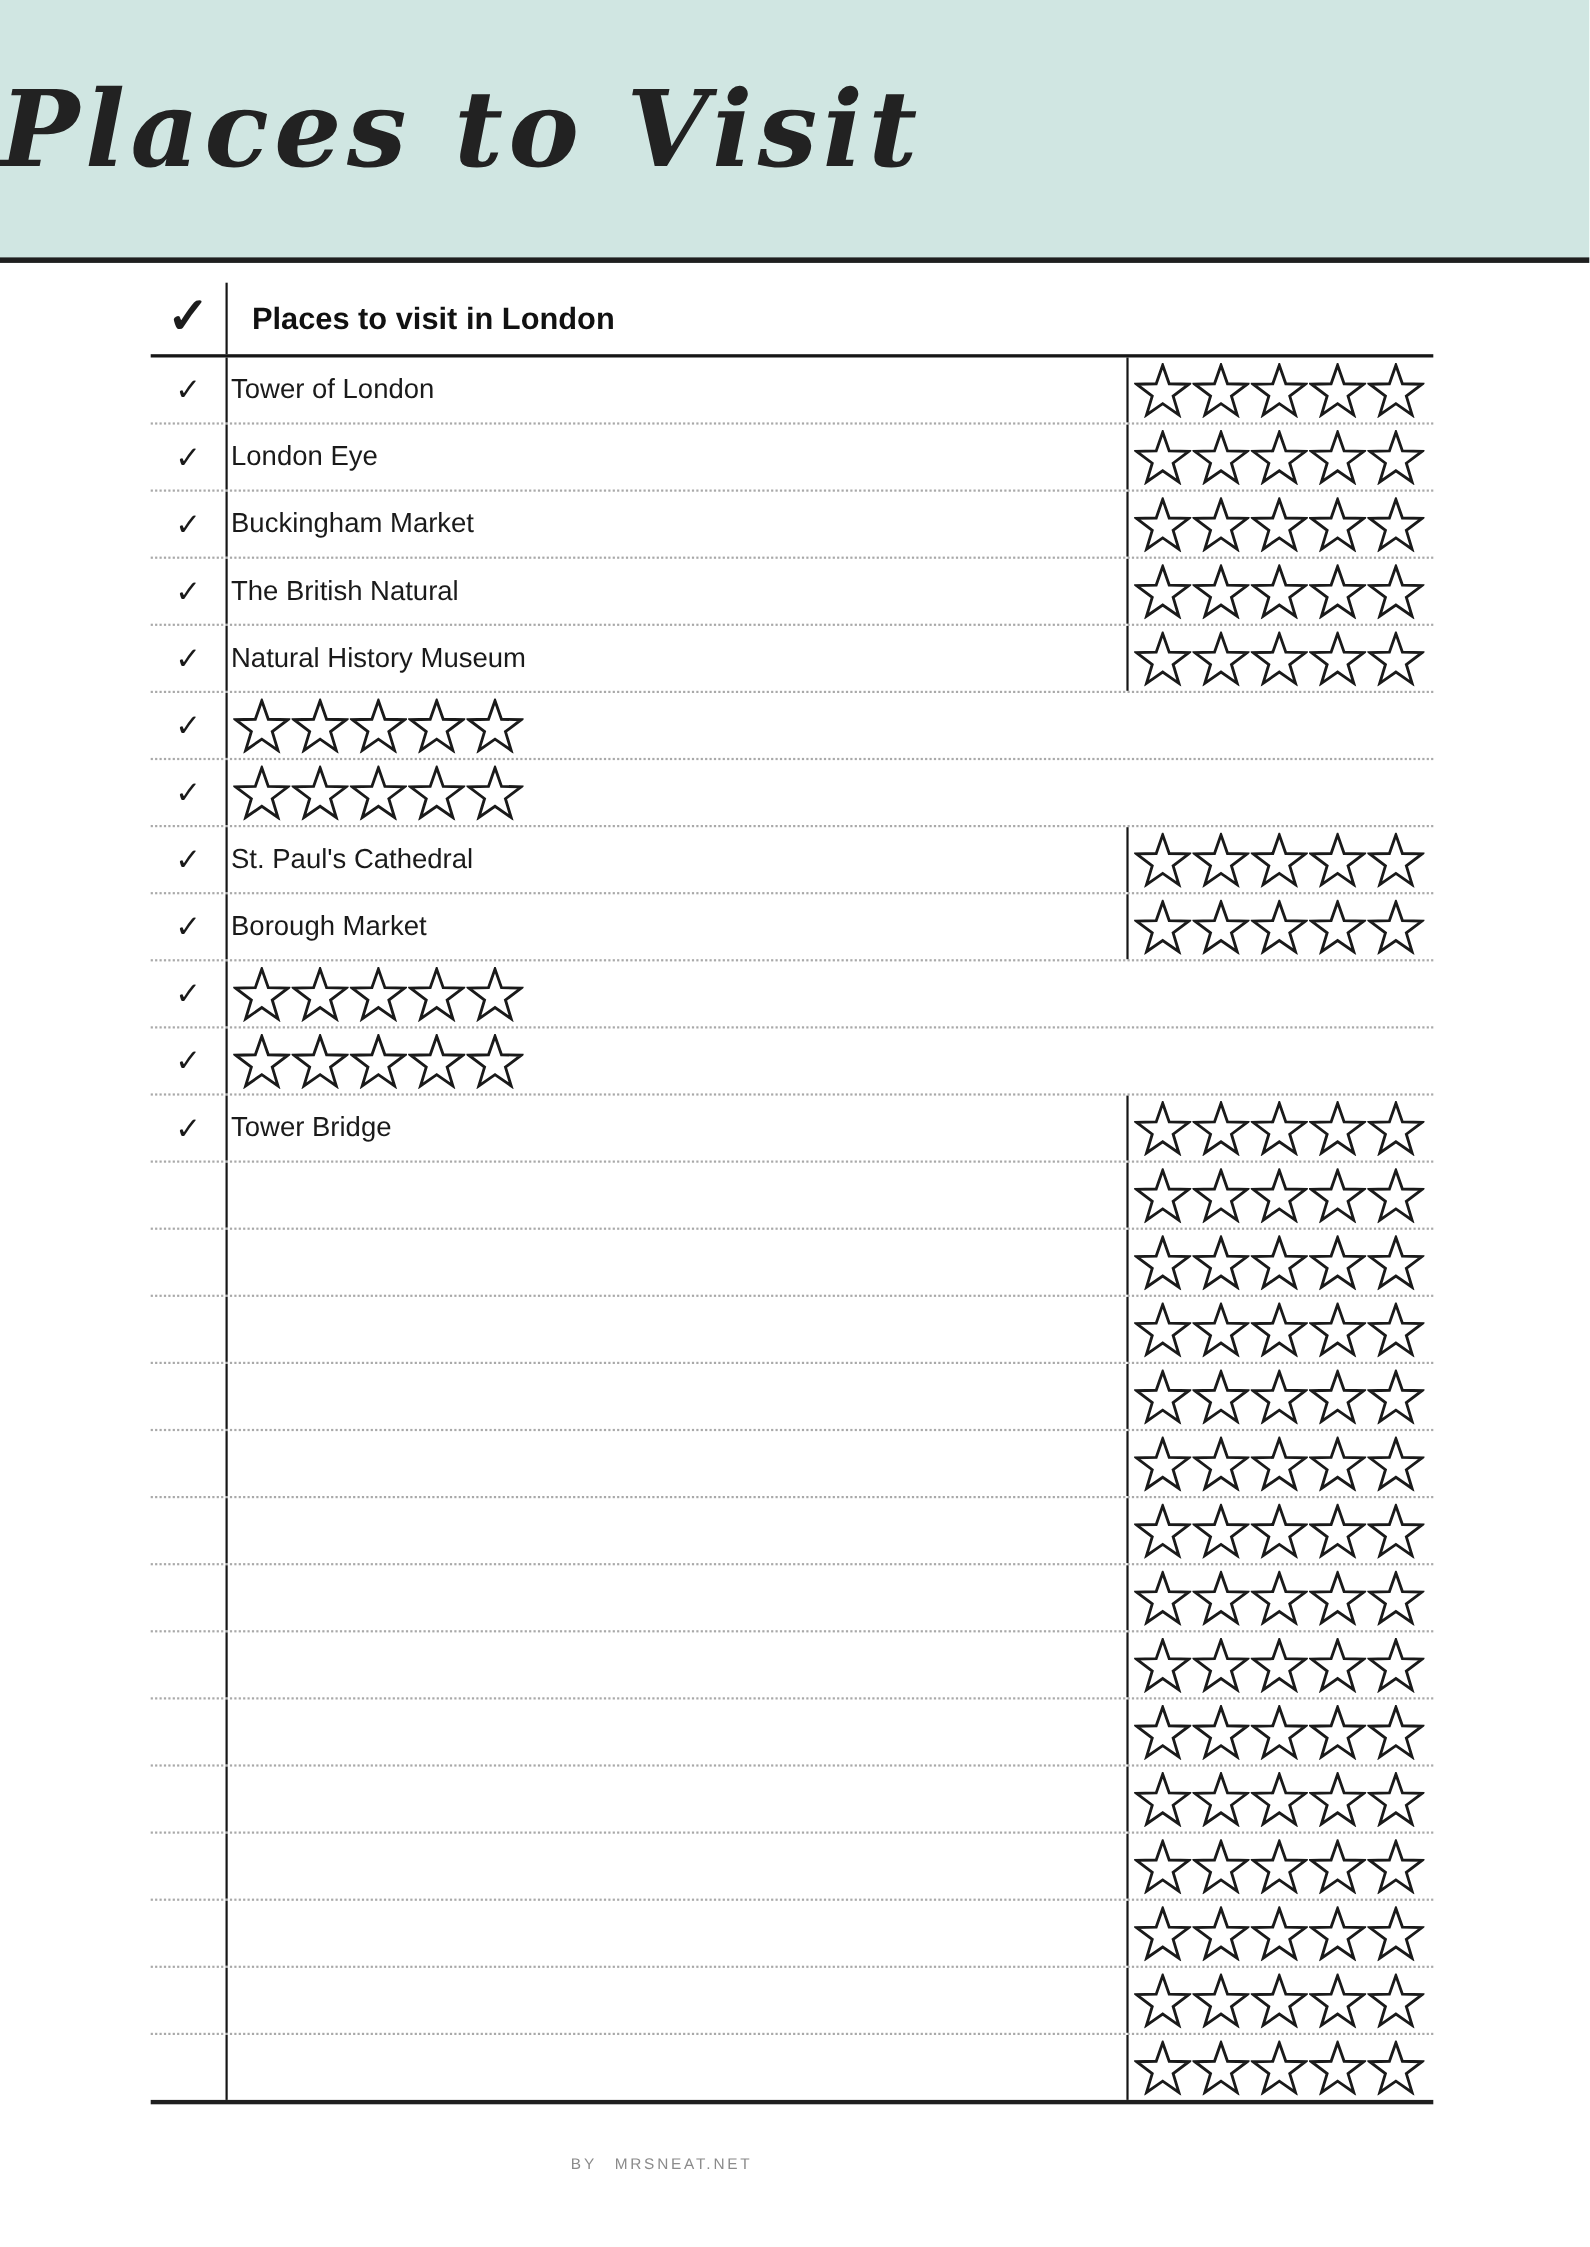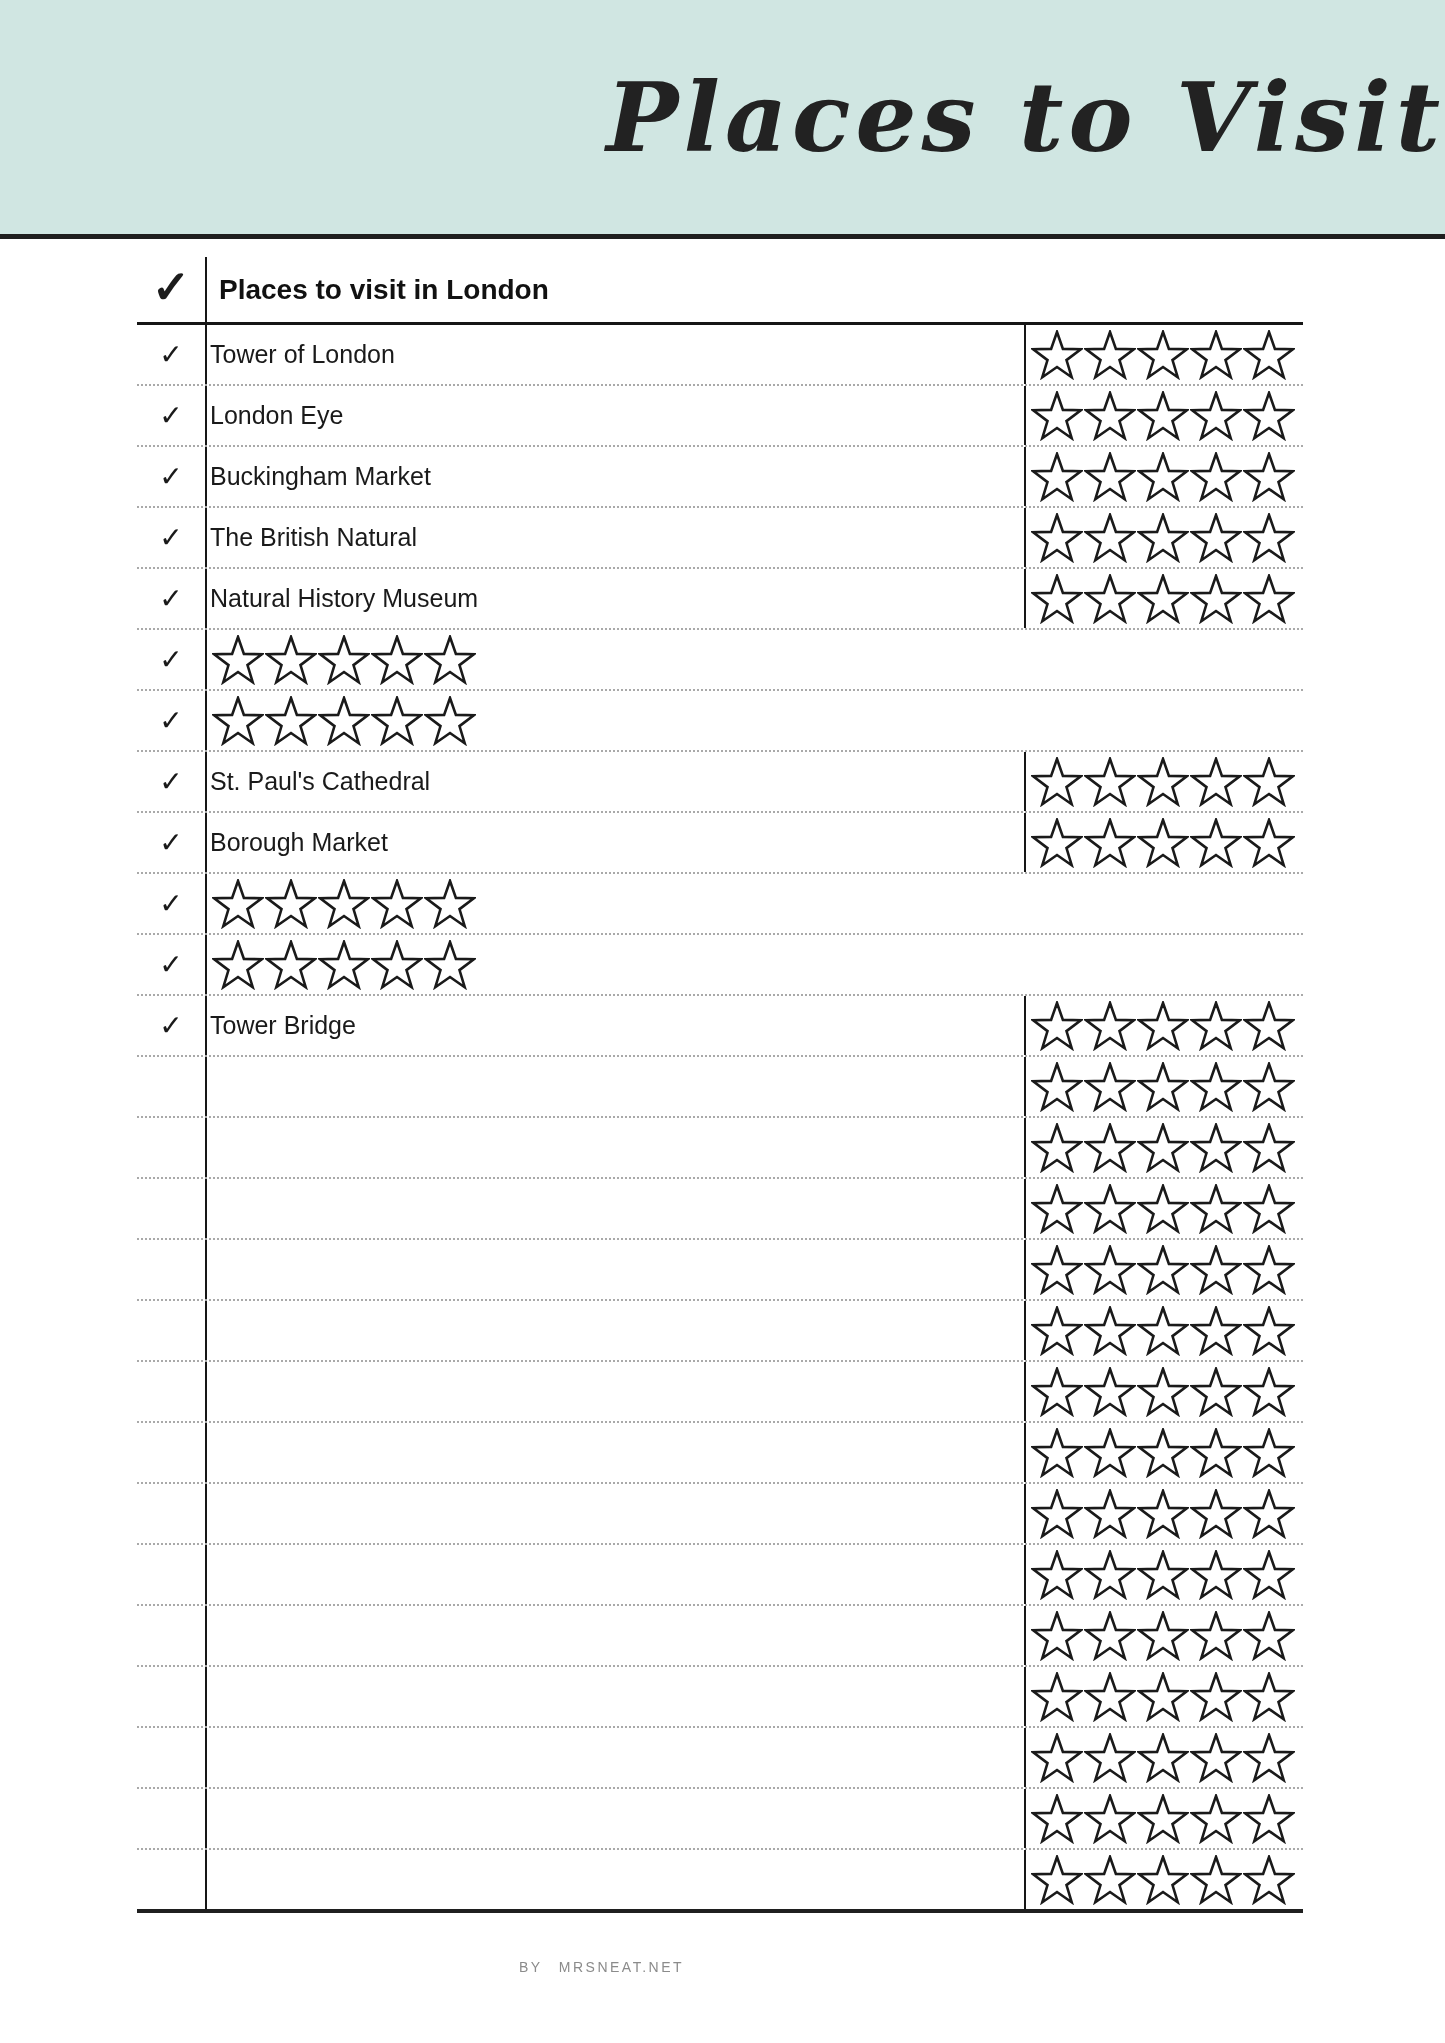--- a/index.html
+++ b/index.html
@@ -17,21 +17,21 @@
     height: 2043px;
     background: #fff;
   }
   
   .band {
     height: 234px;
     background: var(--band-color, #d0e6e2);
     border-bottom: 5px solid var(--line-color, #2a2a2a);
     display: flex;
     align-items: center;
-    justify-content: flex-end;
+    justify-content: flex-start;
   }
   .band h1 {
     margin: 0;
     font-family: "DejaVu Serif", cursive, serif;
     font-style: italic;
     font-weight: 700;
     font-size: 96px;
     letter-spacing: 5px;
     color: #222;
   }
@@ -57,21 +57,21 @@
   .hcheck {
     font-size: 46px;
     font-weight: 700;
     color: #1c1c1c;
     padding-bottom: 6px;
   }
   .htitle {
     flex: 1;
     display: flex;
     align-items: center;
-    padding-left: 12px;
+    padding-left: 22px;
     font-size: 28px;
     font-weight: 700;
     color: #111;
   }
   .row {
     display: flex;
     height: 59px;
     border-bottom: 2px dotted #a9a9a9;
   }
   .row:last-child { border-bottom: none; }

